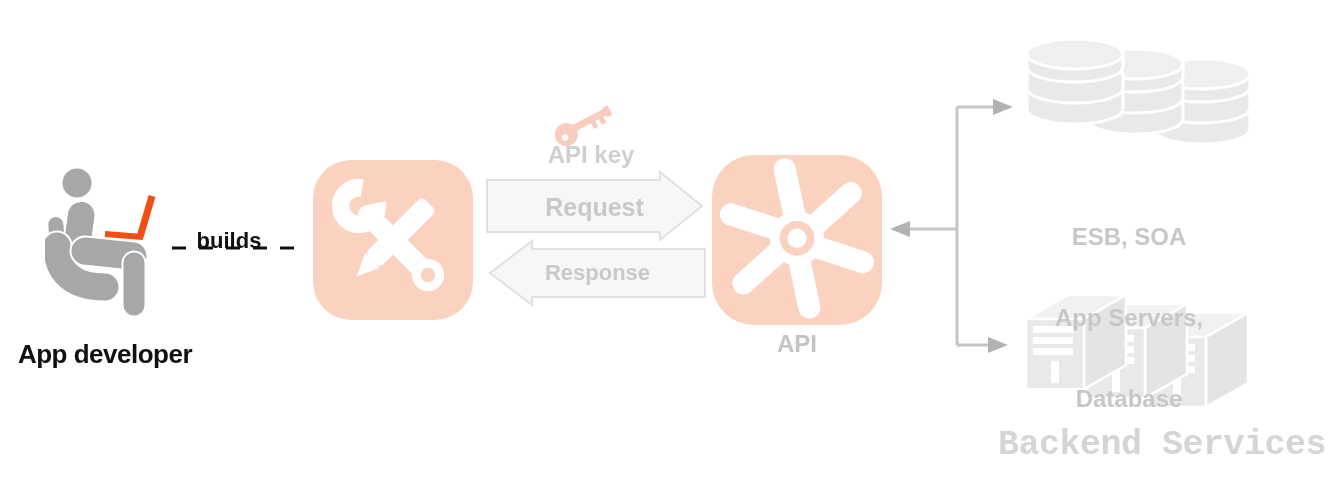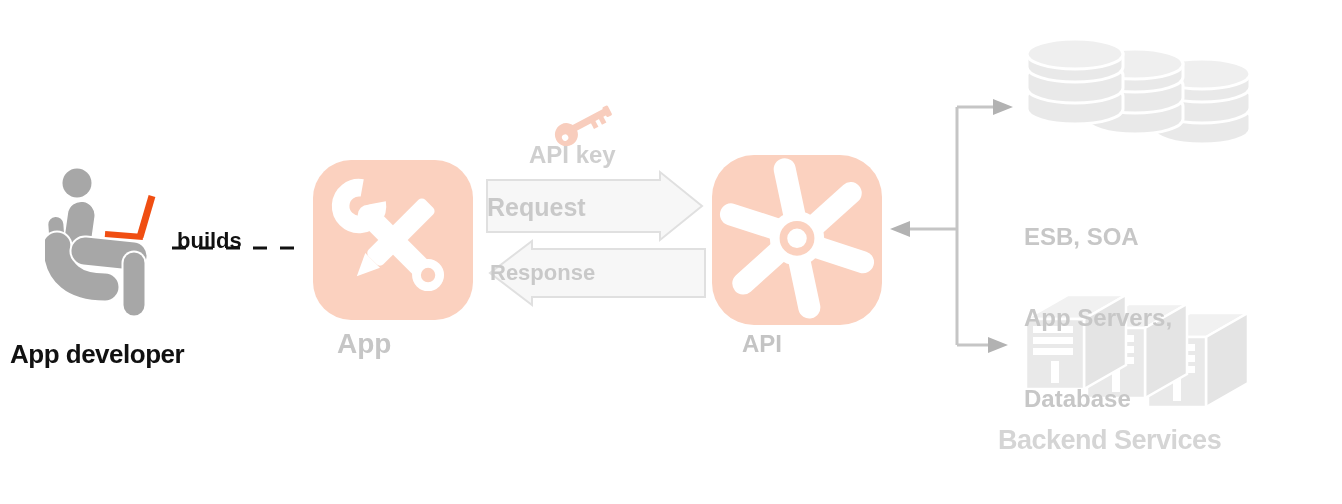--- a/index.html
+++ b/index.html
@@ -1,31 +1,31 @@
 <!DOCTYPE html>
 <html><head>
 <meta charset="utf-8">
 <style>
   html,body{margin:0;padding:0;background:#ffffff;}
   #stage{
     position:relative;width:1342px;height:504px;background:#ffffff;
     font-family:"Liberation Sans",sans-serif;overflow:hidden;
   }
   .abs{position:absolute;}
-  .lbl{position:absolute;text-align:left;font-weight:bold;white-space:pre;}
+  .lbl{position:absolute;text-align:center;font-weight:bold;white-space:pre;}
   .lbl-black{color:#111111;margin-top:15px;}
   #app-developer-label{left:10px;top:324px;width:190px;font-size:26px;letter-spacing:-0.5px;}
   #builds-label{left:177px;top:213px;width:104px;font-size:22px;}
   #app-label{left:337px;top:328px;width:120px;font-size:28px;color:#c6c6c6;}
   #api-key-label{left:529px;top:141px;width:124px;font-size:24px;color:#cfcfcf;}
   #request-label{left:487px;top:193px;width:215px;font-size:25px;color:#c9c9c9;}
   #response-label{left:490px;top:260px;width:215px;font-size:22px;color:#c9c9c9;}
   #api-label{left:742px;top:330px;width:110px;font-size:24px;color:#c4c4c4;}
   #esb-label{left:1024px;top:169px;width:210px;font-size:24px;line-height:27px;color:#c7c7c7;}
-  #backend-services-label{left:998px;top:425px;width:262px;font-size:27px;letter-spacing:-0.5px;color:#d5d5d5;}
+  #backend-services-label{left:998px;top:425px;width:262px;font-size:35px;letter-spacing:-0.5px;color:#d5d5d5;font-family:Liberation Mono, monospace;}
   .badge{
     position:absolute;background:#fbd1bf;border-radius:38px;
   }
   #app-icon{left:313px;top:160px;width:160px;height:160px;}
   #api-icon{left:712px;top:155px;width:170px;height:170px;border-radius:42px;}
 </style>
 </head>
 <body>
 
 <div id="stage">
@@ -174,21 +174,20 @@
         <rect x="10" y="43" width="40" height="7"></rect>
           <rect x="10" y="54" width="40" height="7"></rect>
         <rect x="10" y="65" width="40" height="7"></rect>
           <rect x="28" y="78" width="8" height="22"></rect>
       </g>
     </g>
   </svg>
 
   <div id="app-developer-label" class="lbl lbl-black">App developer</div>
   <div id="builds-label" class="lbl lbl-black">builds</div>
-  <div id="app-label" class="lbl">App</div>
   <div id="api-key-label" class="lbl">API key</div>
   <div id="request-label" class="lbl">Request</div>
   <div id="response-label" class="lbl">Response</div>
   <div id="api-label" class="lbl">API</div>
   <div id="esb-label" class="lbl">
     <div>ESB, SOA</div>
     <div>App Servers,</div>
     <div>Database</div>
   </div>
   <div id="backend-services-label" class="lbl">Backend Services</div>

